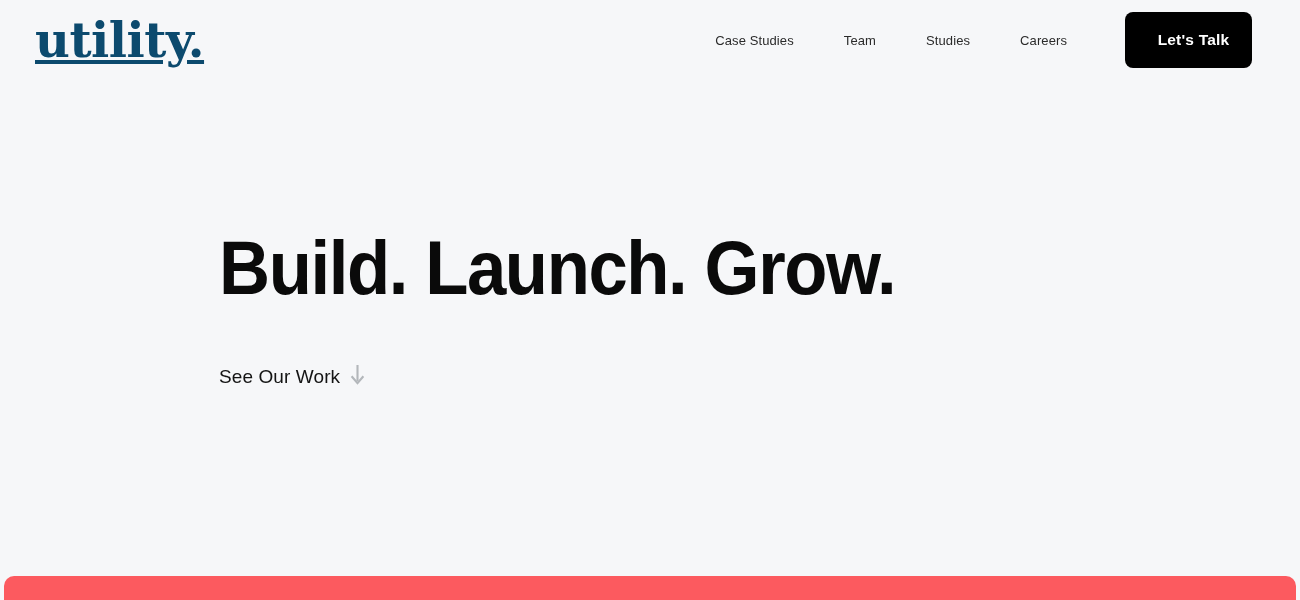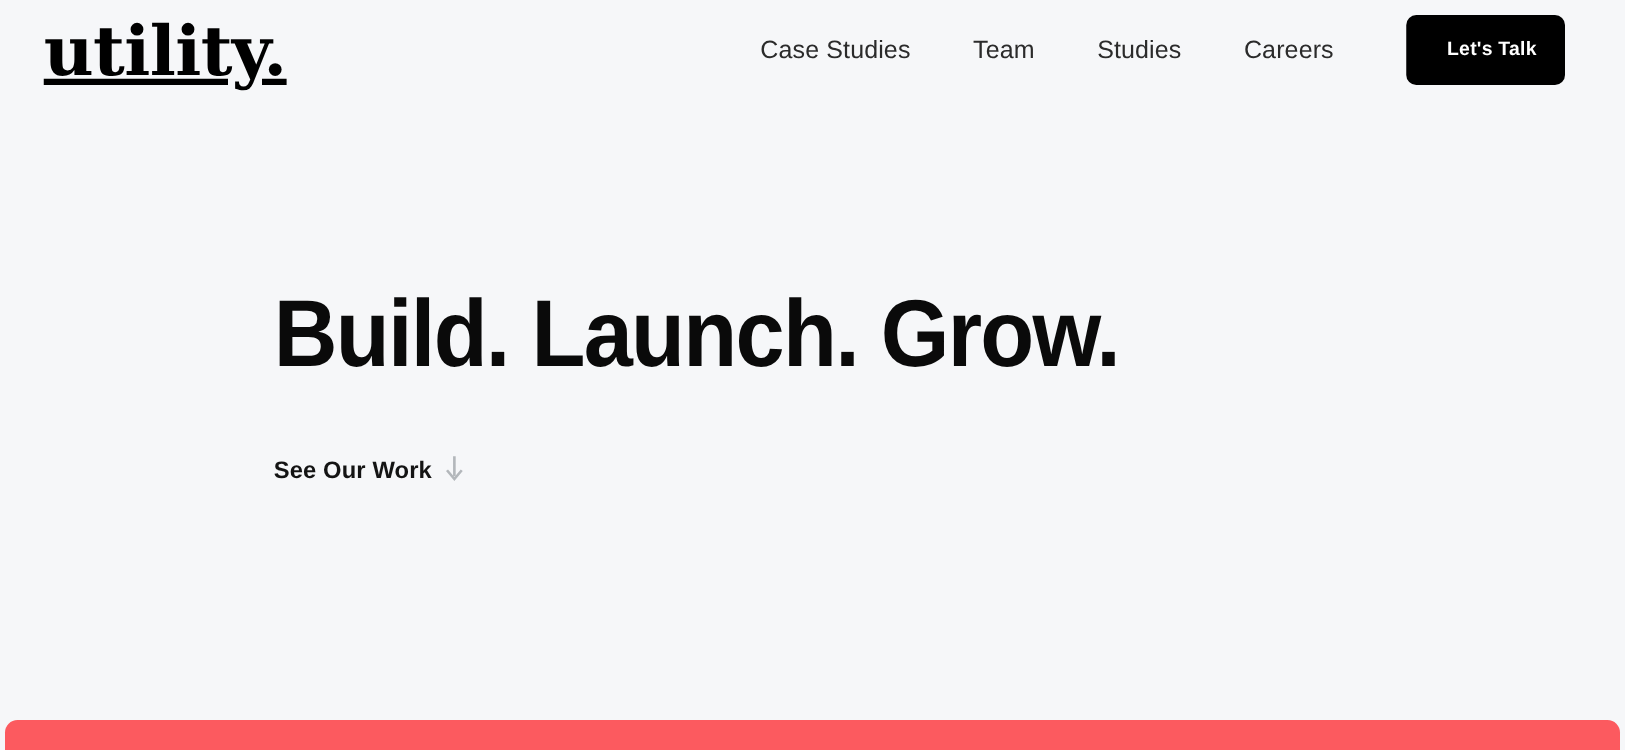--- a/index.html
+++ b/index.html
@@ -20,33 +20,33 @@
     height: 80px;
     display: flex;
     align-items: center;
     justify-content: space-between;
     padding: 0 48px 0 35px;
     box-sizing: border-box;
   }
   .brand {
     font-family: "DejaVu Serif", serif;
     font-weight: 700;
-    font-size: 55px;
+    font-size: 48px;
     letter-spacing: -0.5px;
-    color: #000000;
+    color: #0c4a6e;
     line-height: 1;
     user-select: none;
   }
   .nav {
     display: flex;
     align-items: center;
     gap: 0px;
   }
   .nav-link {
-    font-size: 20px;
+    font-size: 13px;
     color: #2b2b2b;
     text-decoration: none;
     padding: 0 25px;
     white-space: nowrap;
     letter-spacing: 0.1px;
     text-align: right;
   }
   .nav-cta {
     margin-left: 33px;
     background: #000000;
@@ -89,21 +89,21 @@
     font-weight: 400;
   }
   .hero-cta-row {
     margin-top: 58px;
     display: inline-flex;
     align-items: center;
     gap: 9px;
   }
   .hero-cta {
     font-size: 19px;
-    font-weight: 700;
+    font-weight: 400;
     color: #141414;
     text-decoration: none;
     letter-spacing: 0.1px;
   }
   .arrow-down {
     display: inline-block;
     line-height: 1;
   }
 
   

